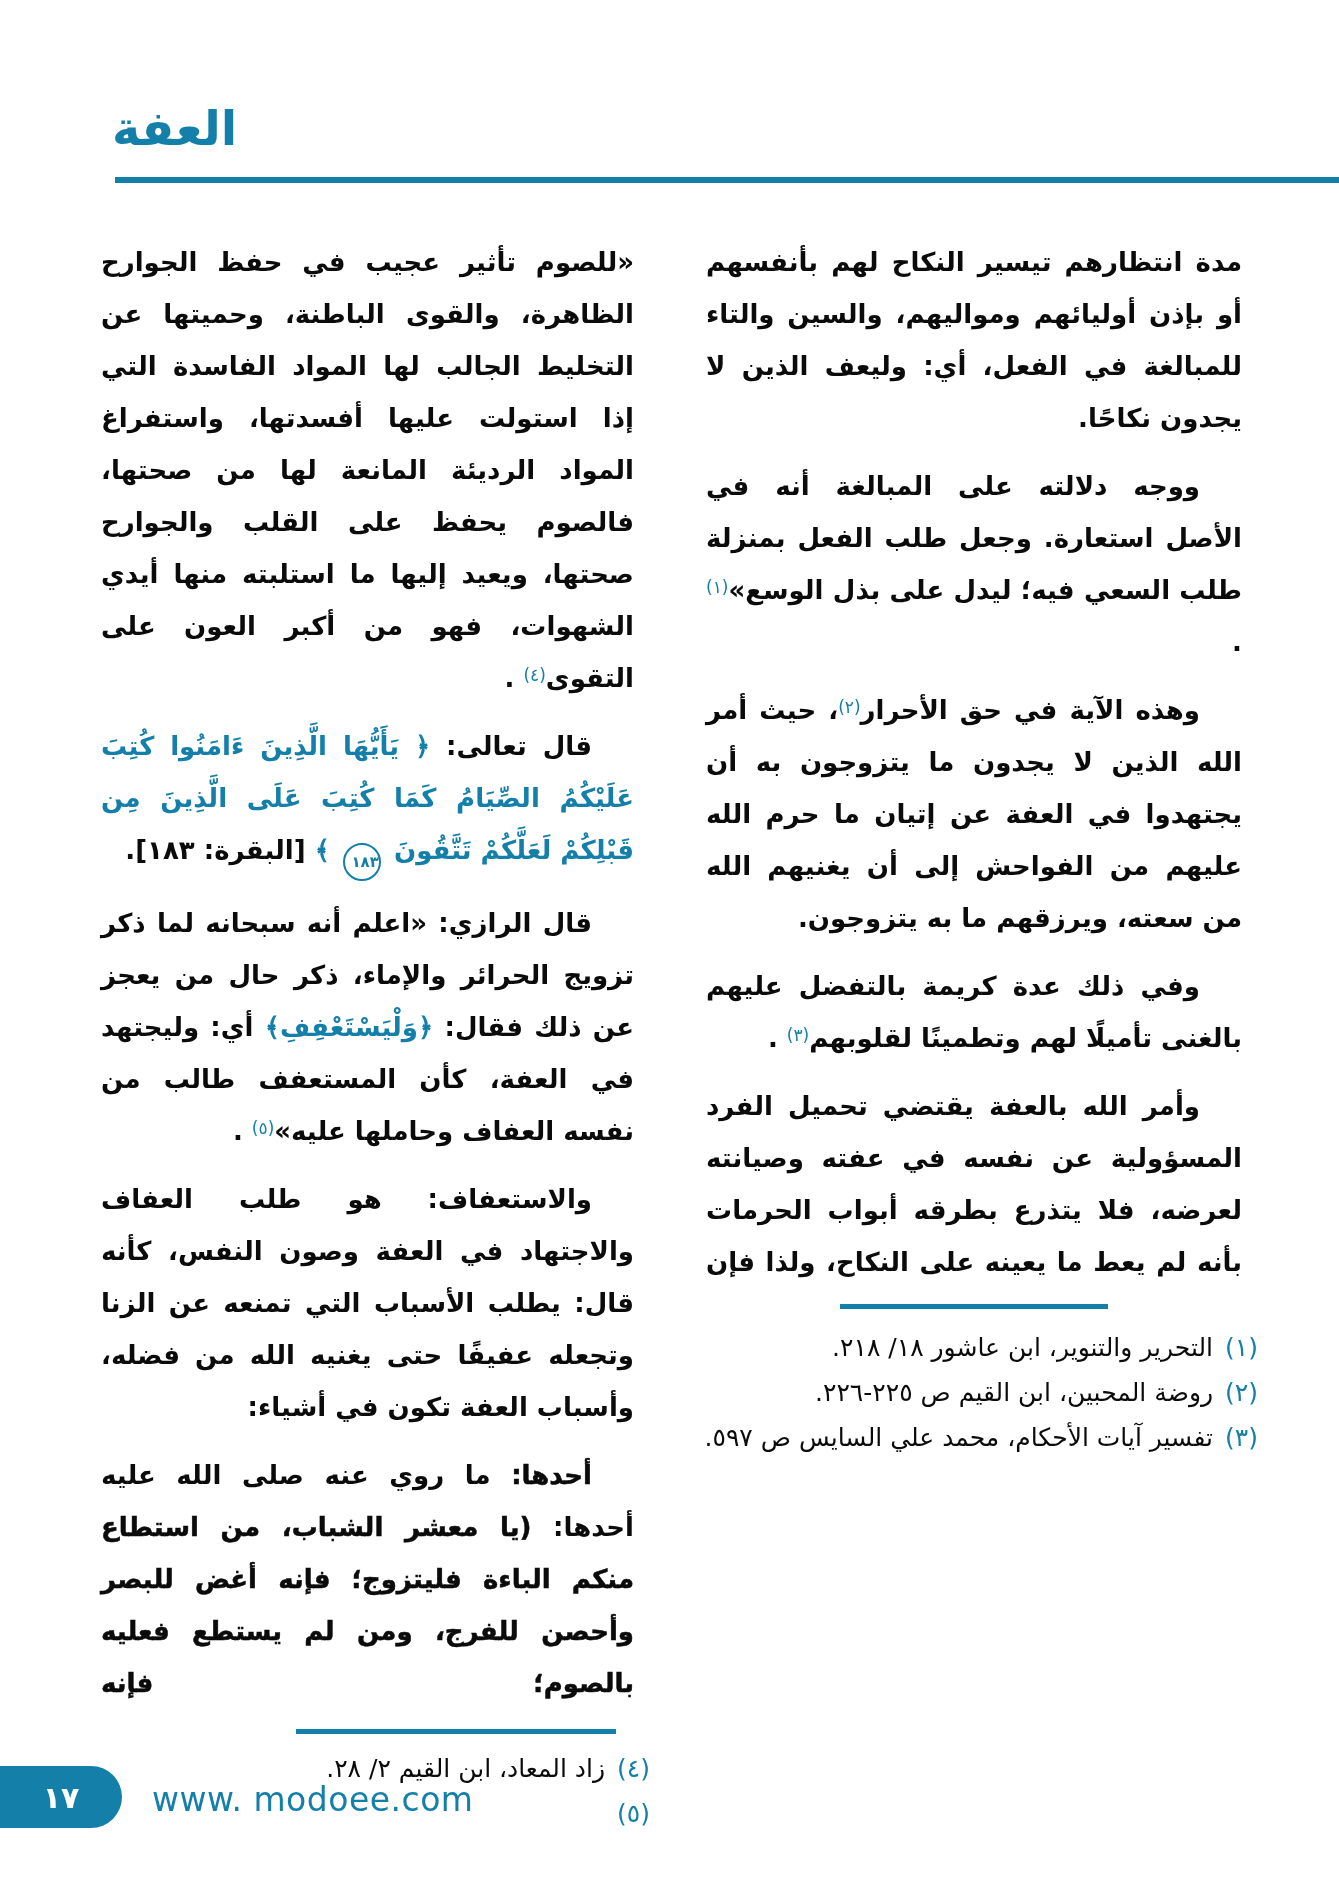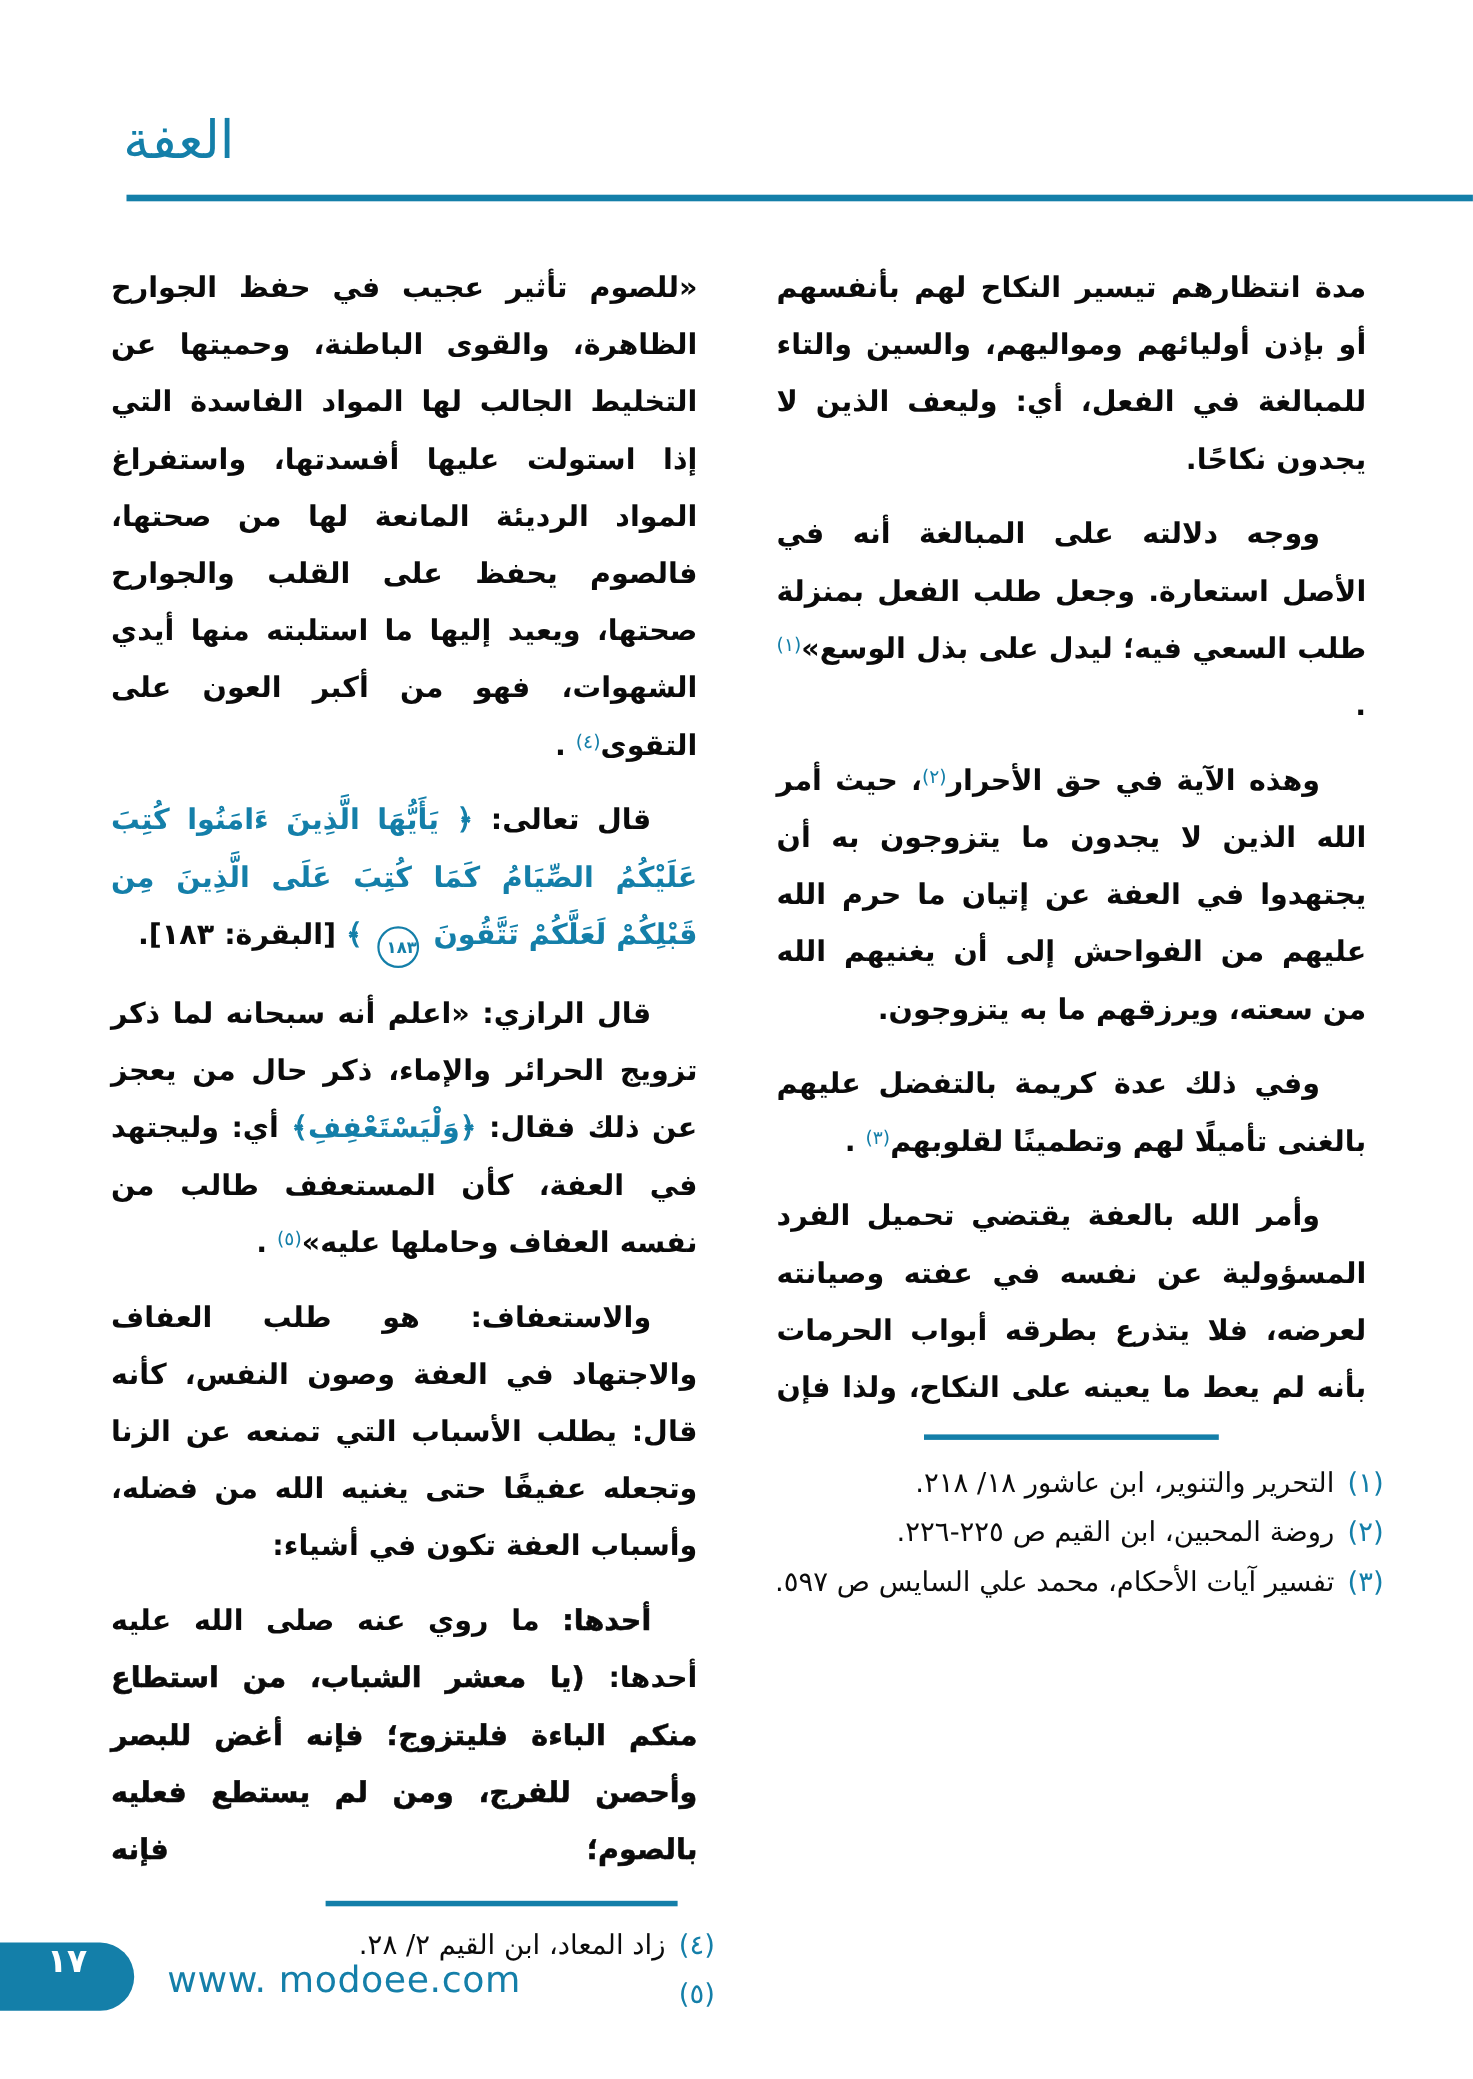--- a/index.html
+++ b/index.html
@@ -15,21 +15,21 @@
     font-family:"DejaVu Sans",sans-serif;
     color:var(--ink);
     direction:rtl;
     overflow:hidden;
   }
   .page{position:absolute;inset:0;}
 
   
   .header-title{
     position:absolute;top:102px;left:112px;
-    font-size:48px;font-weight:400;color:var(--accent);
+    font-size:48px;font-weight:700;color:var(--accent);
     line-height:1.1;
   }
   .header-rule{
     position:absolute;top:177px;left:115px;right:0;
     height:6px;background:var(--accent);
   }
 
   
   .col{
     position:absolute;top:220px;
@@ -67,21 +67,21 @@
   .footnote{display:flex;gap:12px;align-items:flex-start;}
   .fn-num{color:var(--accent);flex:0 0 auto;}
   .fn-text{color:var(--ink);}
 
   
   .page-badge{
     position:absolute;left:0;top:1766px;
     width:122px;height:62px;
     background:var(--accent);
     border-radius:0 31px 31px 0;
-    display:flex;align-items:flex-start;justify-content:center;
+    display:flex;align-items:center;justify-content:center;
     color:#ffffff;font-size:30px;font-weight:700;
   }
   .website{
     position:absolute;left:152px;top:1780px;
     direction:ltr;
     color:var(--accent);
     font-size:33px;font-weight:400;
     letter-spacing:0.5px;
     text-align:center;
   }

